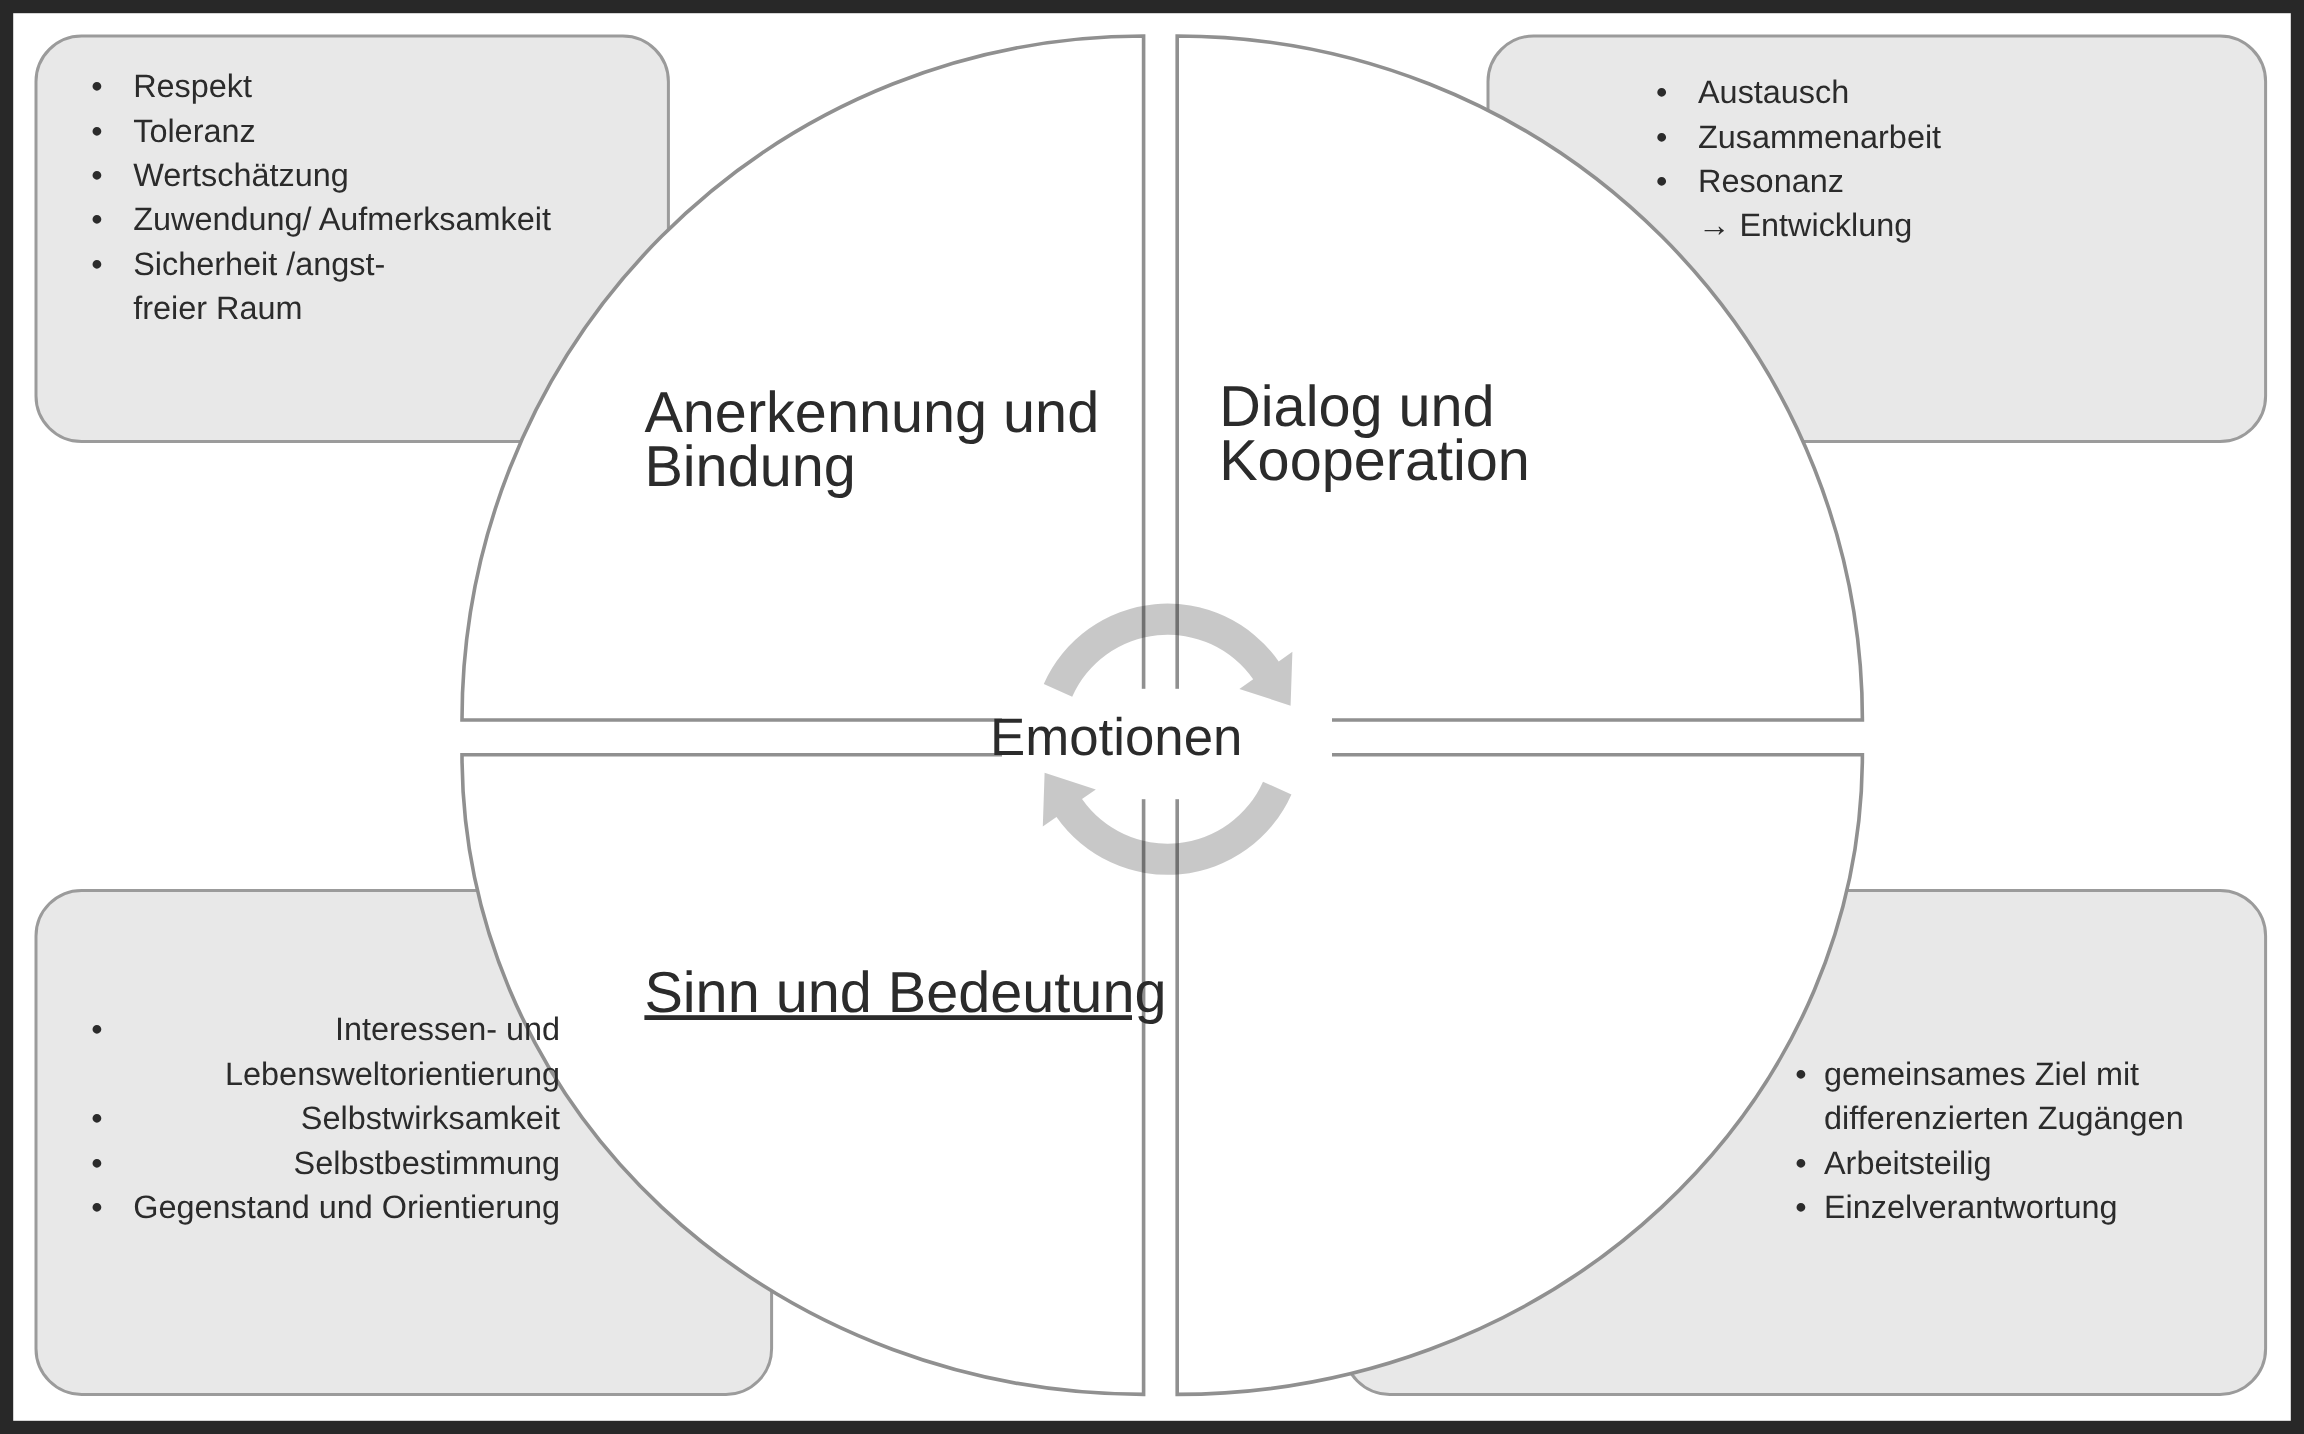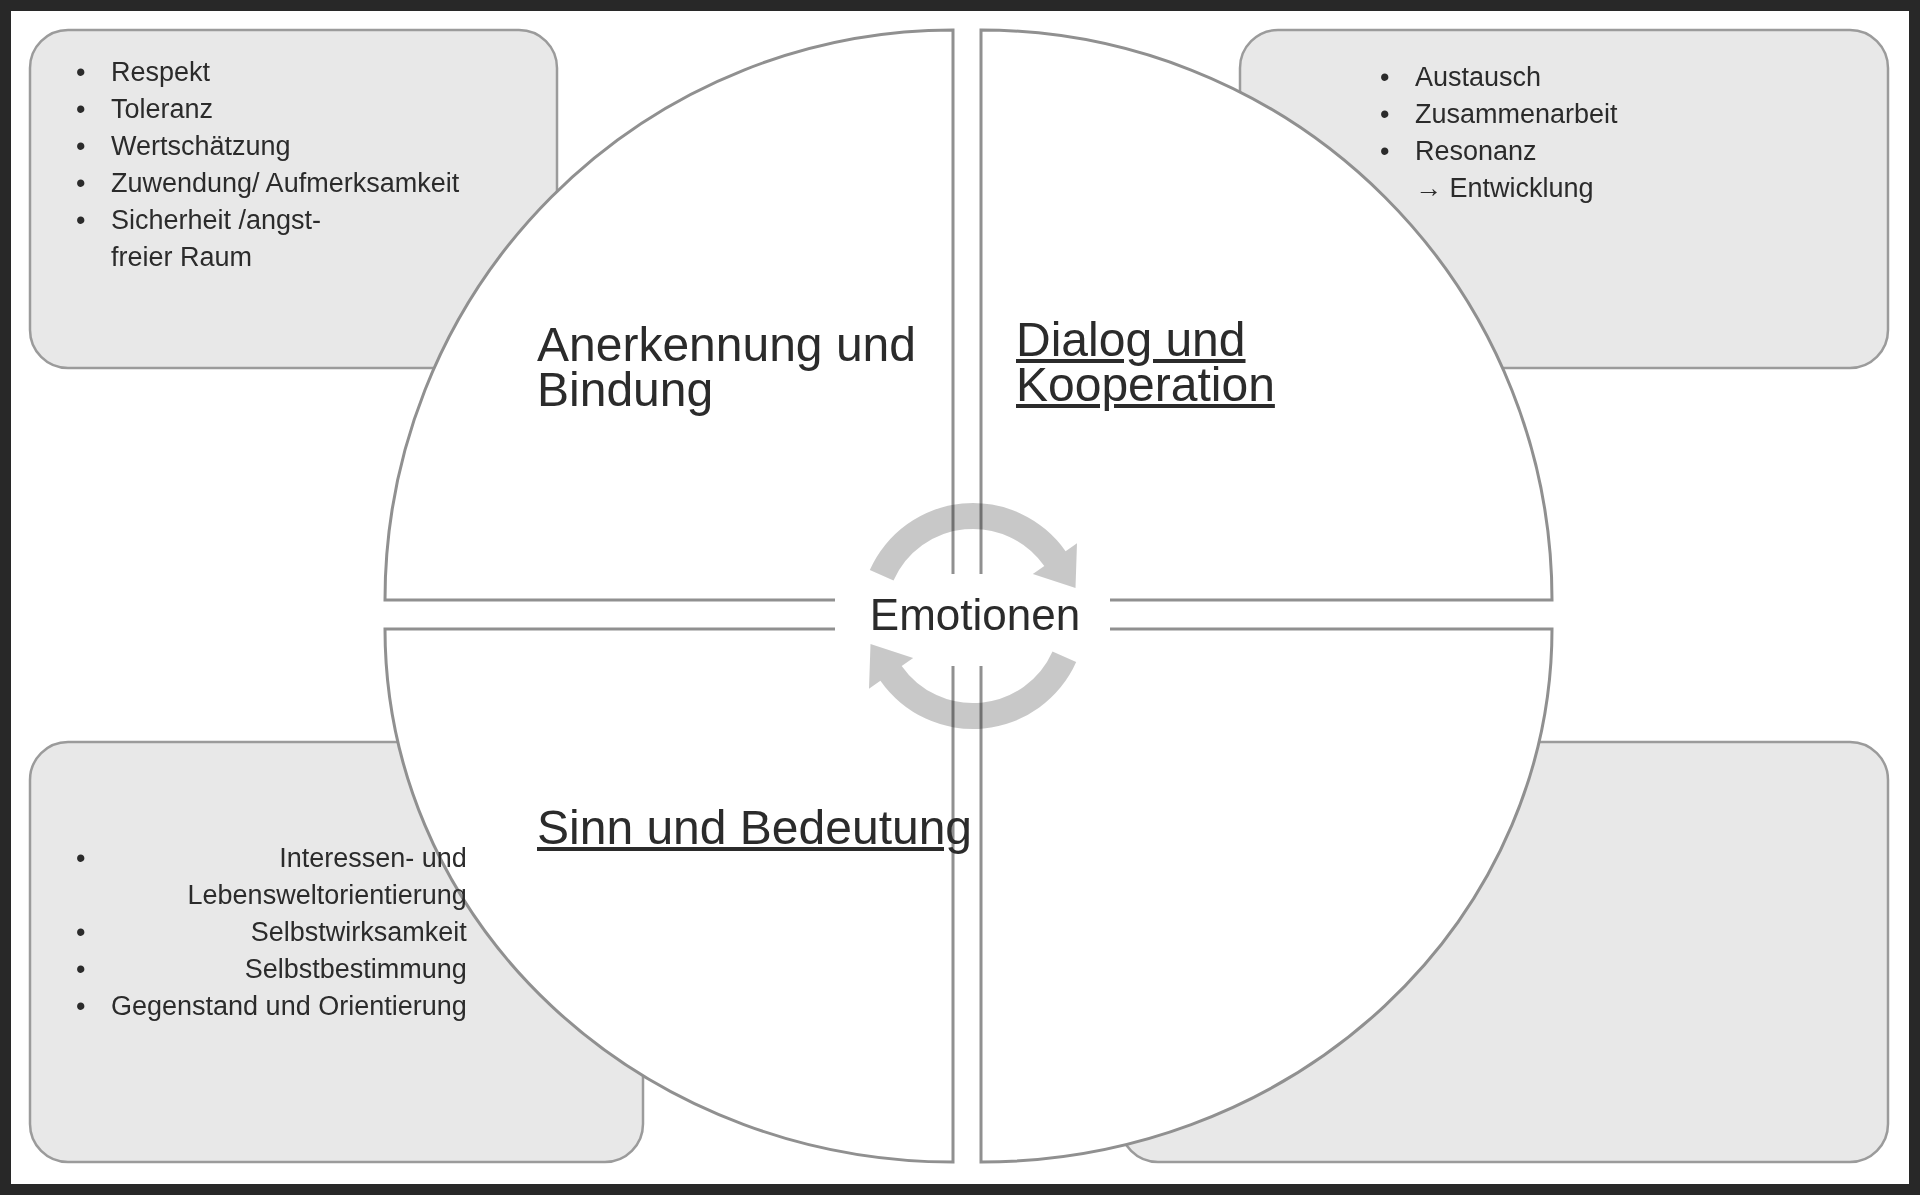--- a/index.html
+++ b/index.html
@@ -11,41 +11,41 @@
     position:relative; width:1920px; height:1195px; background:#fff;
     font-family:"Liberation Sans", sans-serif; color:var(--text,#2b2b2b);
     overflow:hidden;
   }
   .canvas svg{position:absolute; left:0; top:0;}
   .q-title{
     position:absolute; font-size:48px; line-height:45px; white-space:pre-line;
     color:var(--text,#2b2b2b); letter-spacing:0px;
   }
   .t-tl{left:537px; top:322px;}
-  .t-tr{left:1016px; top:317px;text-decoration:underline;}
+  .t-tr{left:1016px; top:317px;}
   .t-bl{left:537px; top:805px;text-decoration:underline;}
   .t-br{left:1008px; top:776px;}
   ul.bullets{
     position:absolute; margin:0; padding:0; list-style:none;
     font-size:27px; line-height:37px;
   }
   ul.bullets li{
     position:relative; padding-left:37px; white-space:pre-line;
   }
   ul.bullets li::before{
     content:"\2022"; position:absolute; left:2px; top:0;
   }
   ul.bullets.tight li{padding-left:26px;}
   .l-tl{left:74px;  top:54px;}
   .l-tr{left:1378px; top:59px;}
   .l-bl{left:74px;  top:840px;text-align:right;}
   .l-br{left:1494px; top:877px;}
   .center-label{
     position:absolute; left:825px; top:590px; width:300px;
-    text-align:center; font-size:44px; line-height:50px;
+    font-size:44px; line-height:50px;
     color:var(--text,#2b2b2b);
   }
 </style>
 </head>
 <body>
 
 <div class="canvas">
 
   <svg width="1920" height="1195" viewBox="0 0 1920 1195">
 
@@ -95,15 +95,21 @@
       <li>Resonanz
 → Entwicklung</li>
     </ul>
   <ul class="bullets l-bl">
       <li>Interessen- und
 Lebensweltorientierung</li>
       <li>Selbstwirksamkeit</li>
       <li>Selbstbestimmung</li>
       <li>Gegenstand und Orientierung</li>
     </ul>
+  <ul class="bullets tight l-br">
+      <li>gemeinsames Ziel mit
+differenzierten Zugängen</li>
+      <li>Arbeitsteilig</li>
+      <li>Einzelverantwortung</li>
+    </ul>
 
   <div class="center-label">Emotionen</div>
 </div>
 
 </body></html>

